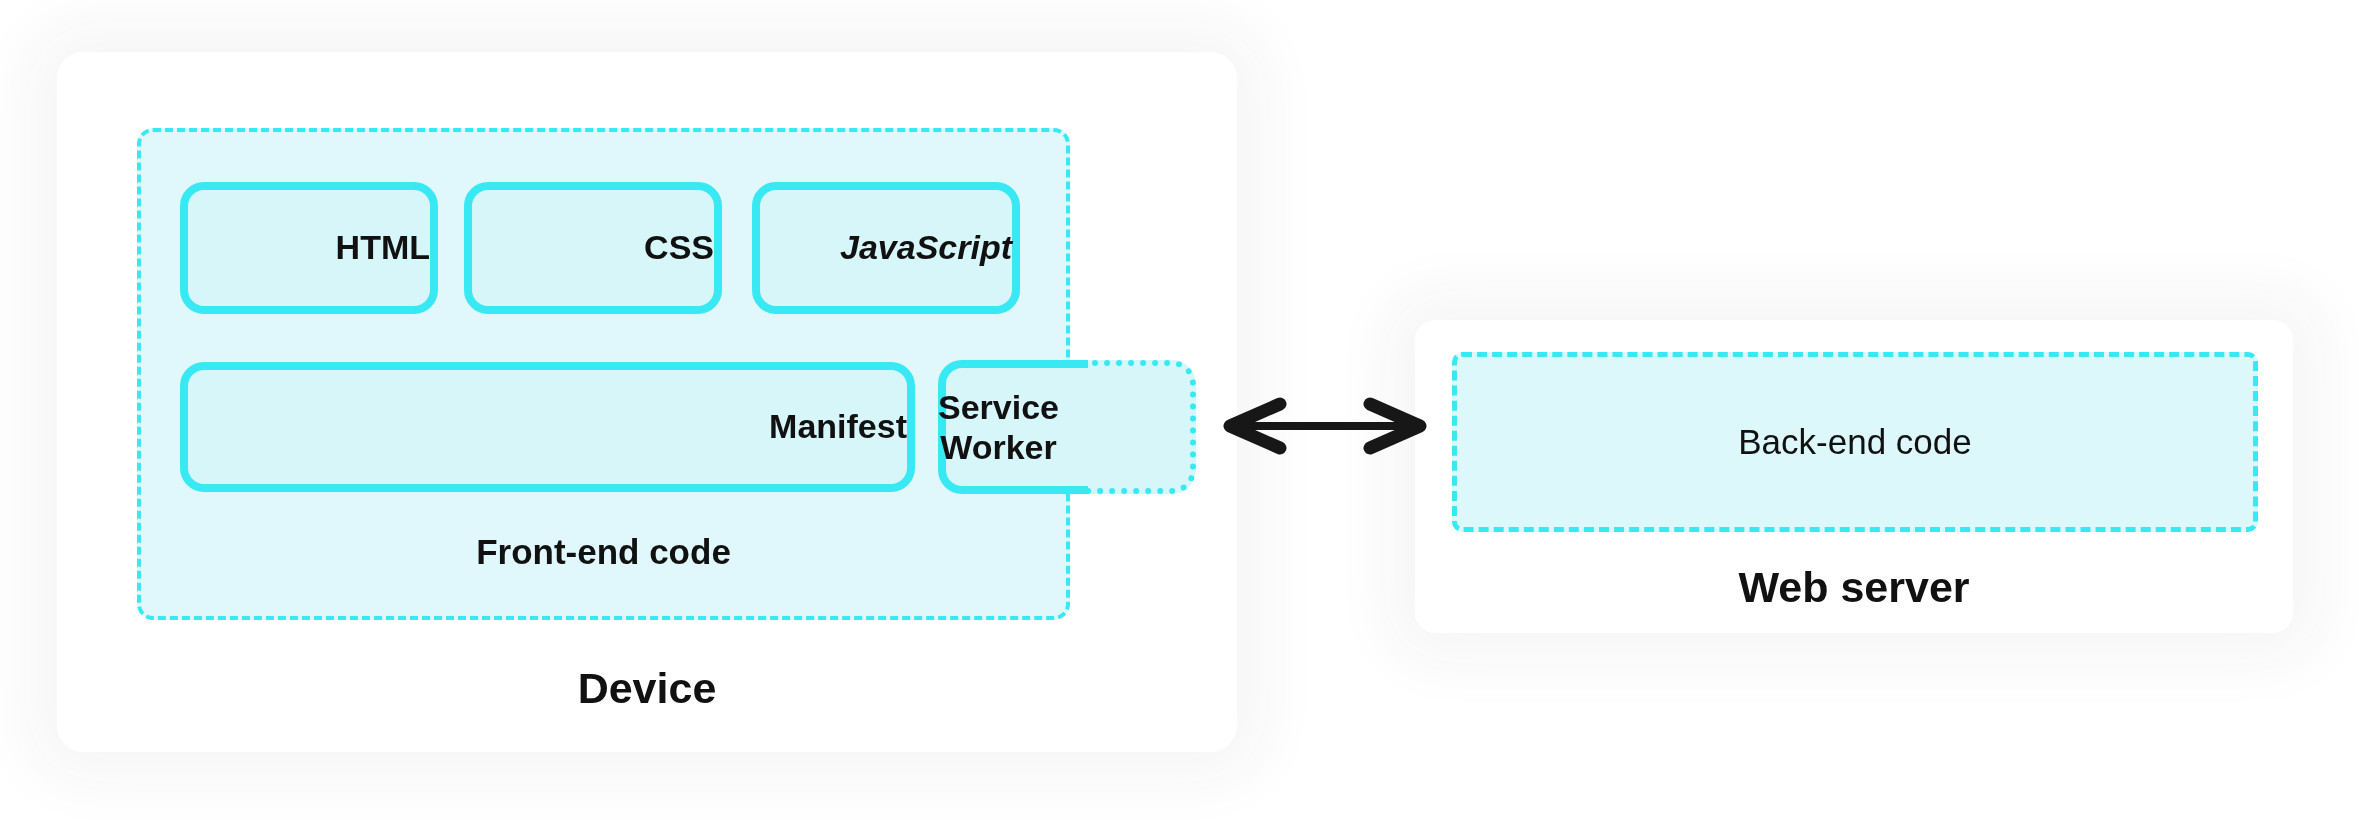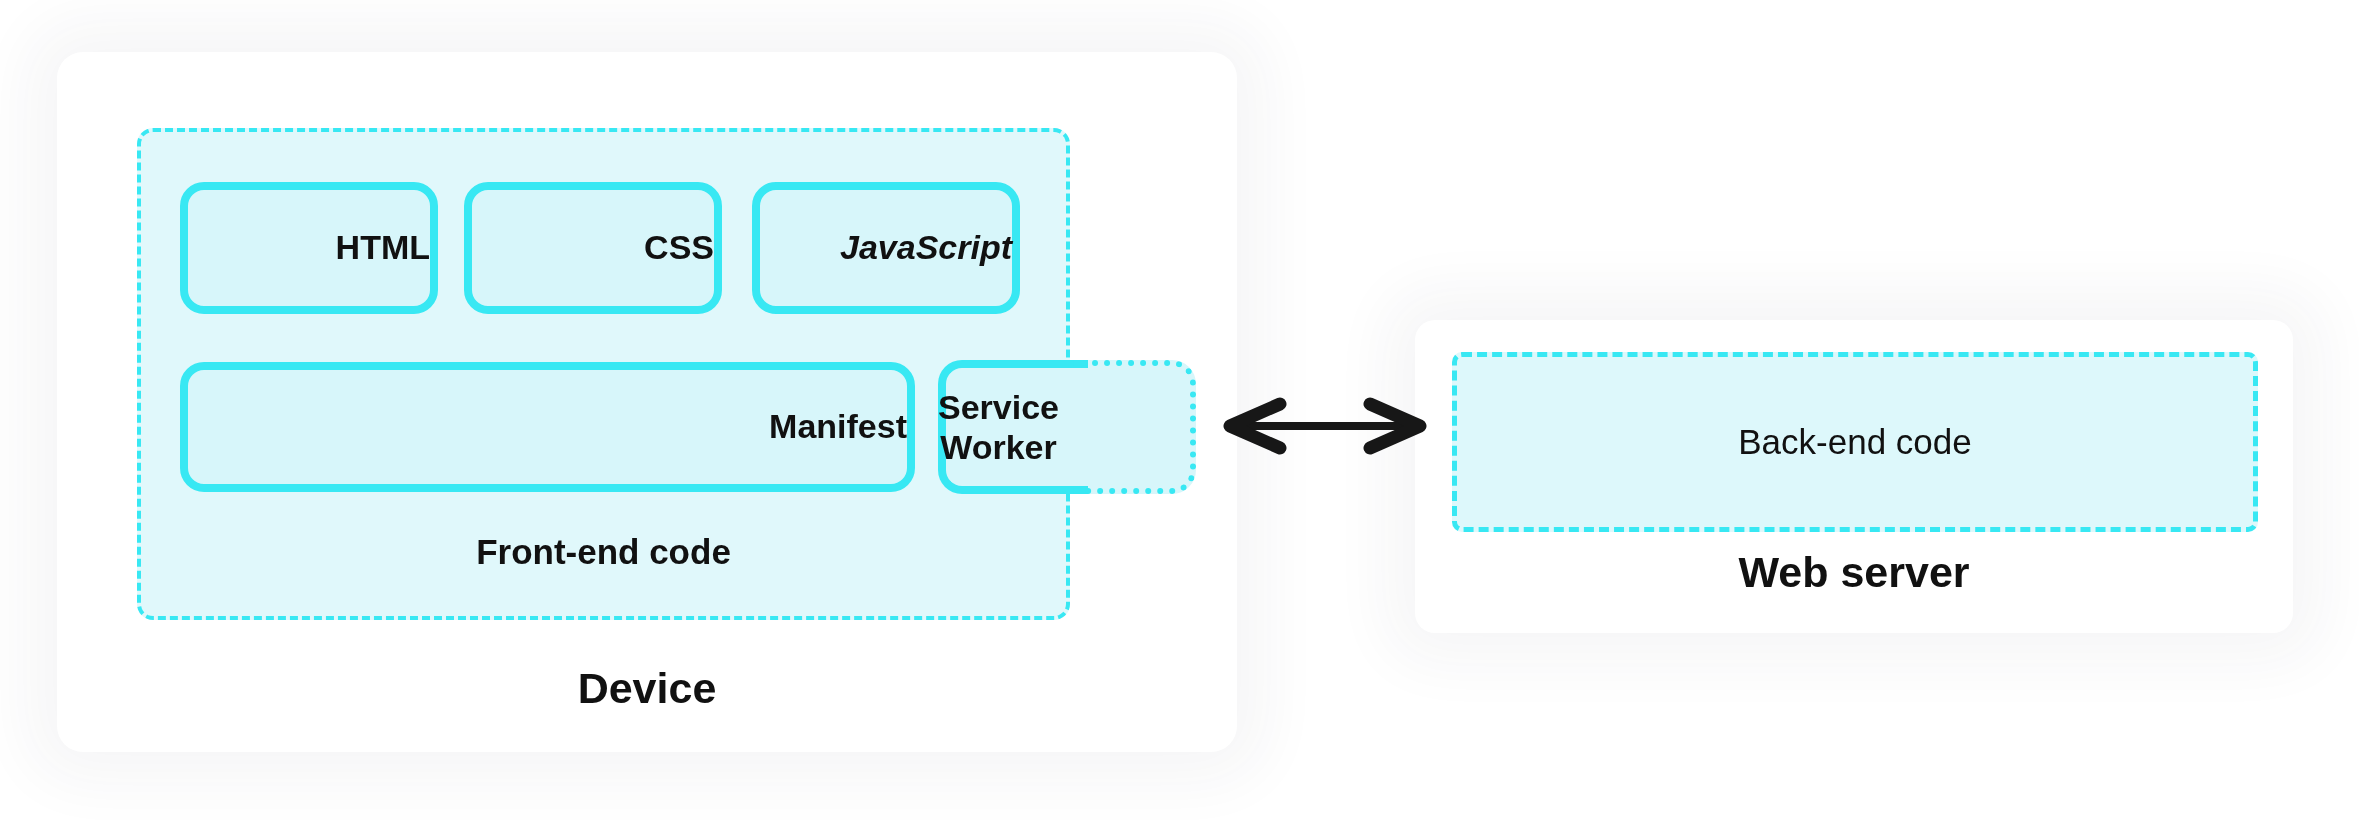--- a/index.html
+++ b/index.html
@@ -73,21 +73,21 @@
   .sw-label{position:relative;z-index:3;}
   .group-caption{
     position:absolute;left:0;top:400px;width:100%;
     text-align:center;font-size:35px;font-weight:700;color:var(--text);
   }
   .card-title{
     position:absolute;left:0;width:100%;
     text-align:center;font-weight:700;font-size:43px;color:var(--text);
   }
   .device-title{top:612px;}
-  .server-title{top:228px;}
+  .server-title{top:243px;}
   .backend-box{
     position:absolute;left:37px;top:32px;width:806px;height:180px;
     background:var(--backend-fill);
     border:5px dashed var(--accent);
     border-radius:10px;
     display:flex;align-items:center;justify-content:center;
     font-size:35px;font-weight:400;color:var(--text);
   }
   .connector{
     position:absolute;left:1218px;top:396px;width:214px;height:60px;

